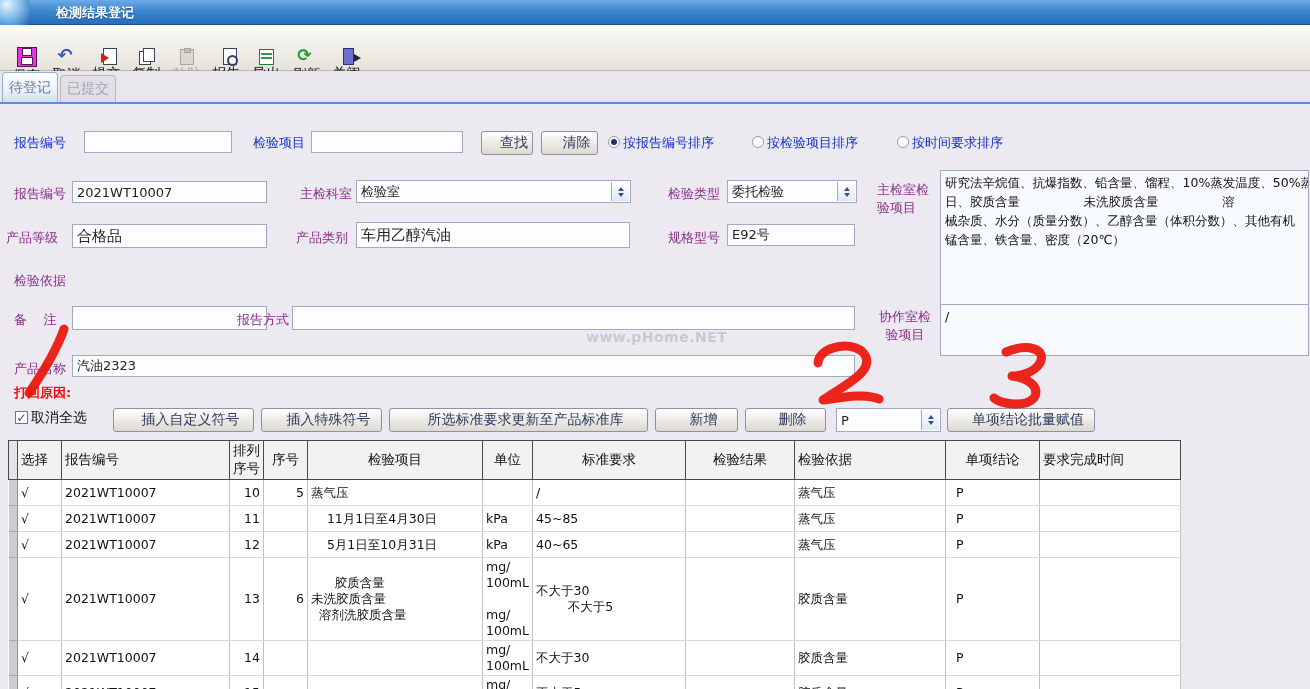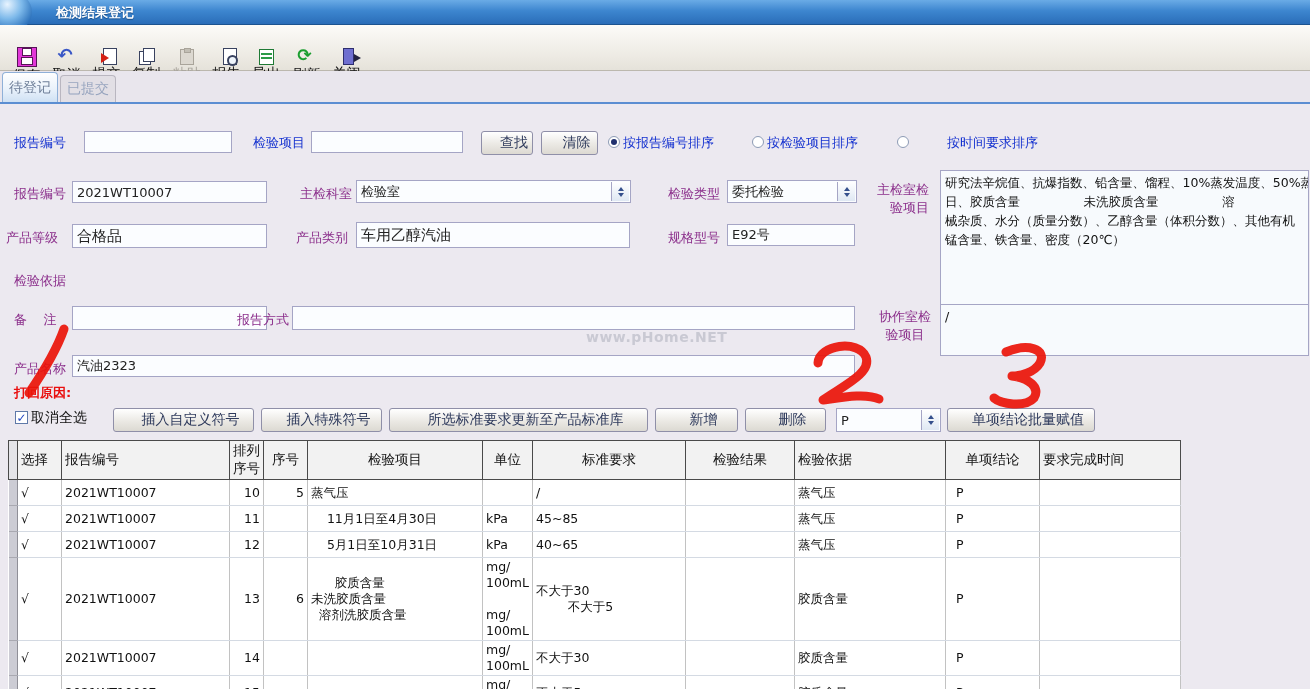--- a/index.html
+++ b/index.html
@@ -146,35 +146,35 @@
   <div class="lb lb-b" style="left:253px;top:134px;">检验项目</div>
   <div class="inp" style="left:311px;top:131px;width:152px;"></div>
   <div class="btn" style="left:481px;top:131px;width:52px;">查找</div>
   <div class="btn" style="left:541px;top:131px;width:57px;">清除</div>
 
   <div class="radio sel" style="left:608px;top:136px;"></div>
   <div class="lb lb-b" style="left:623px;top:134px;">按报告编号排序</div>
   <div class="radio" style="left:752px;top:136px;"></div>
   <div class="lb lb-b" style="left:767px;top:134px;">按检验项目排序</div>
   <div class="radio" style="left:897px;top:136px;"></div>
-  <div class="lb lb-b" style="left:912px;top:134px;margin-left:35px;">按时间要求排序</div>
+  <div class="lb lb-b" style="left:912px;top:134px;">按时间要求排序</div>
 
   <div class="lb lb-p" style="left:14px;top:185px;">报告编号</div>
   <div class="inp" style="left:72px;top:181px;width:195px;">2021WT10007</div>
   <div class="lb lb-p" style="left:300px;top:185px;">主检科室</div>
   <div class="inp combo" style="left:356px;top:180px;width:275px;height:23px;">
     <span>检验室</span>
     <span class="spin"><i class="tri-u"></i><i class="tri-d"></i></span>
   </div>
   <div class="lb lb-p" style="left:668px;top:185px;">检验类型</div>
   <div class="inp combo" style="left:727px;top:180px;width:130px;height:23px;">
     <span>委托检验</span>
     <span class="spin"><i class="tri-u"></i><i class="tri-d"></i></span>
   </div>
-  <div class="lb lb-p" style="left:877px;top:181px;text-align:right;line-height:18px;">主检室检
+  <div class="lb lb-p" style="left:877px;top:181px;text-align:left;line-height:18px;">主检室检
 验项目</div>
   <div class="area" style="left:940px;top:170px;width:369px;height:168px;">研究法辛烷值、抗爆指数、铅含量、馏程、10%蒸发温度、50%蒸
 日、胶质含量                未洗胶质含量                溶
 械杂质、水分（质量分数）、乙醇含量（体积分数）、其他有机
 锰含量、铁含量、密度（20℃）</div>
 
   <div class="lb lb-p" style="left:6px;top:229px;">产品等级</div>
   <div class="inp big" style="left:72px;top:224px;width:195px;height:24px;">合格品</div>
   <div class="lb lb-p" style="left:296px;top:229px;">产品类别</div>
   <div class="inp big" style="left:356px;top:222px;width:274px;height:26px;">车用乙醇汽油</div>

